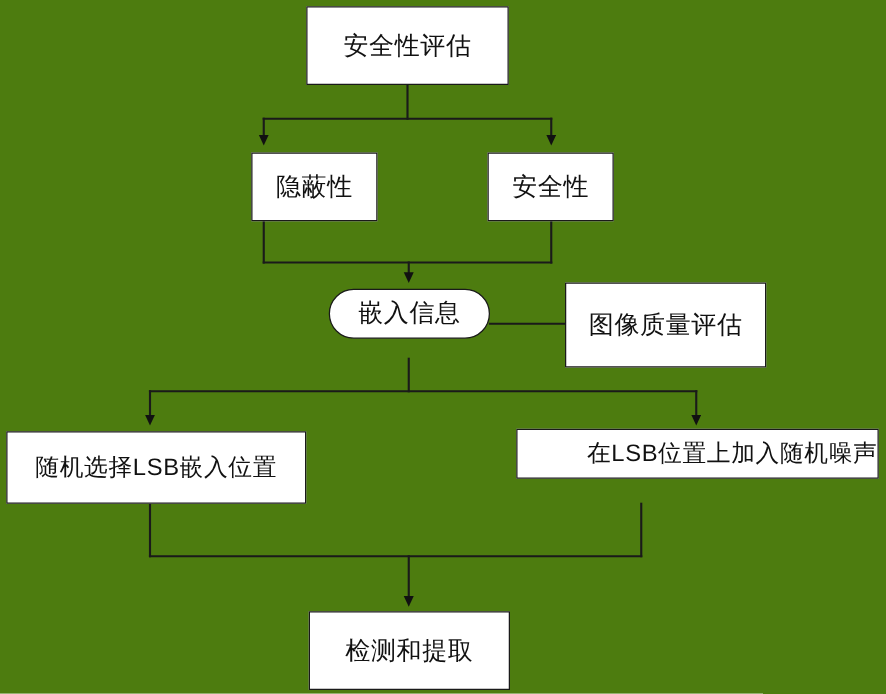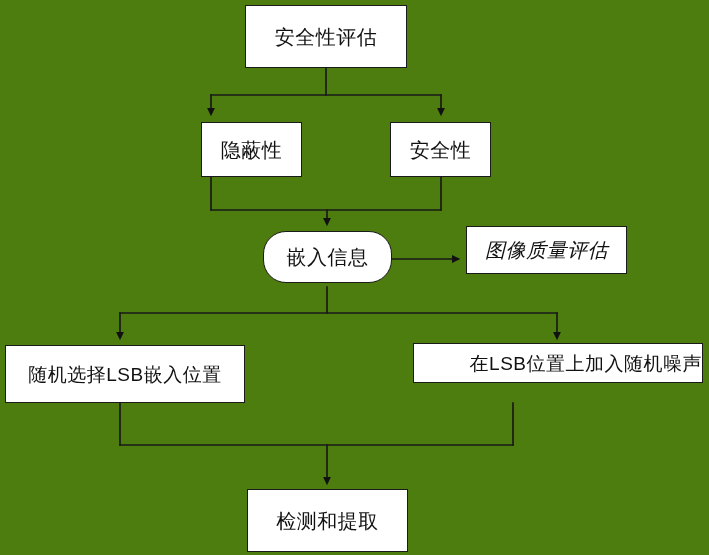--- a/index.html
+++ b/index.html
@@ -88,25 +88,25 @@
   </div>
 
   <div class="node-box" style="left:161px; top:122px; width:101px; height:55px;margin-left:40px;">
     <span class="node-label">隐蔽性</span>
   </div>
 
   <div class="node-box" style="left:390px; top:122px; width:101px; height:55px;">
     <span class="node-label">安全性</span>
   </div>
 
-  <div class="node-box" style="left:263px; top:231px; width:129px; height:52px;border-radius:23px;">
+  <div class="node-box" style="left:263px; top:231px; width:129px; height:40px;border-radius:23px;">
     <span class="node-label">嵌入信息</span>
   </div>
 
-  <div class="node-box" style="left:466px; top:226px; width:161px; height:48px;font-style:italic;">
+  <div class="node-box" style="left:452px; top:226px; width:161px; height:68px;">
     <span class="node-label">图像质量评估</span>
   </div>
 
   <div class="node-box" style="left:5px; top:345px; width:240px; height:58px;">
     <span class="node-label small">随机选择LSB嵌入位置</span>
   </div>
 
   <div class="node-box" style="left:413px; top:343px; width:290px; height:40px;justify-content:flex-end;">
     <span class="node-label small">在LSB位置上加入随机噪声</span>
   </div>

